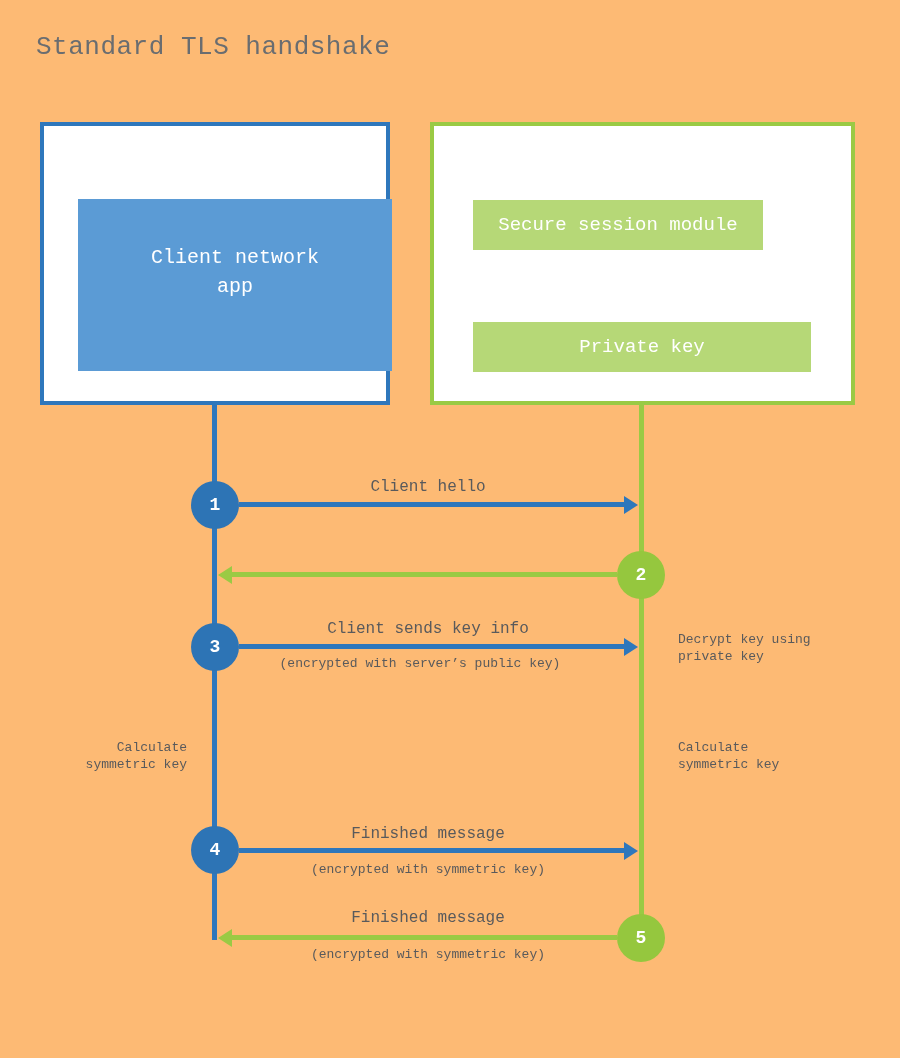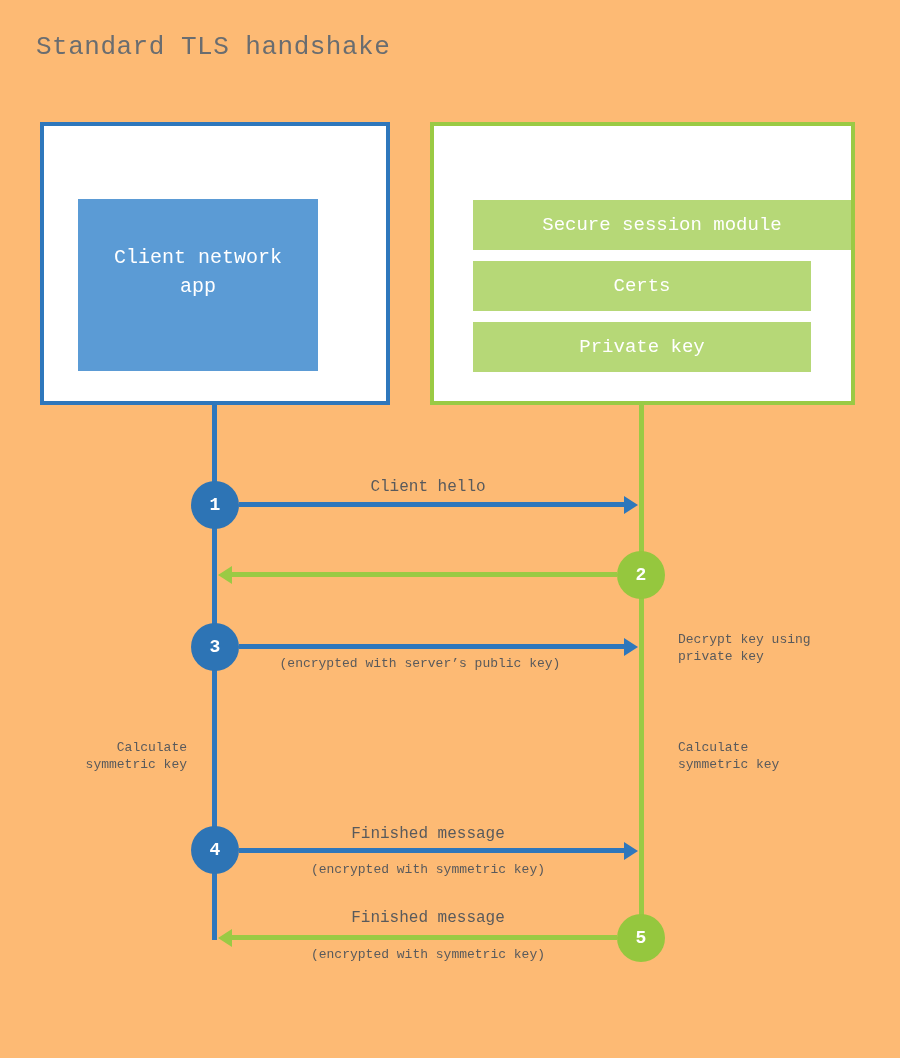--- a/index.html
+++ b/index.html
@@ -48,40 +48,40 @@
   .note.right-align{text-align:right;}
 </style>
 </head>
 <body>
 
 <div id="page">
 
   <div class="abs page-title" style="left:36px;top:32px;">Standard TLS handshake</div>
 
   <div class="abs actor-box blue" style="left:40px;top:122px;width:350px;height:283px;"></div>
-  <div class="abs client-app" style="left:78px;top:199px;width:240px;height:172px;padding-bottom:26px;box-sizing:border-box;">Client network
+  <div class="abs client-app" style="left:78px;top:199px;width:314px;height:172px;padding-bottom:26px;box-sizing:border-box;">Client network
 app</div>
 
   <div class="abs actor-box green" style="left:430px;top:122px;width:425px;height:283px;"></div>
-  <div class="abs server-bar" style="left:473px;top:200px;width:378px;height:50px;">Secure session module</div>
-  <div class="abs server-bar" style="left:473px;top:261px;width:338px;height:50px;">Certs</div>
+  <div class="abs server-bar" style="left:473px;top:200px;width:290px;height:50px;">Secure session module</div>
   <div class="abs server-bar" style="left:473px;top:322px;width:338px;height:50px;">Private key</div>
 
   <div class="abs lifeline blue" style="left:212px;top:405px;height:535px;"></div>
   <div class="abs lifeline green" style="left:639px;top:405px;height:533px;"></div>
 
   <div class="abs msg-label" style="left:278px;top:478px;width:300px;">Client hello</div>
   <div class="abs hline blue" style="left:239px;top:502px;width:385px;"></div>
   <div class="abs head right" style="left:624px;top:496px;"></div>
   <div class="abs circle blue" style="left:191px;top:481px;">1</div>
 
   <div class="abs hline green" style="left:232px;top:572px;width:385px;"></div>
   <div class="abs head left" style="left:218px;top:566px;"></div>
   <div class="abs circle green" style="left:617px;top:551px;">2</div>
 
+  <div class="abs msg-label" style="left:278px;top:620px;width:300px;">Client sends key info</div>
   <div class="abs hline blue" style="left:239px;top:644px;width:385px;"></div>
   <div class="abs head right" style="left:624px;top:638px;"></div>
   <div class="abs circle blue" style="left:191px;top:623px;">3</div>
   <div class="abs msg-sub" style="left:270px;top:656px;width:300px;">(encrypted with server’s public key)</div>
   <div class="abs note" style="left:678px;top:631px;width:140px;">Decrypt key using
 private key</div>
 
   <div class="abs note right-align" style="left:67px;top:739px;width:120px;">Calculate
 symmetric key</div>
   <div class="abs note" style="left:678px;top:739px;width:140px;">Calculate

